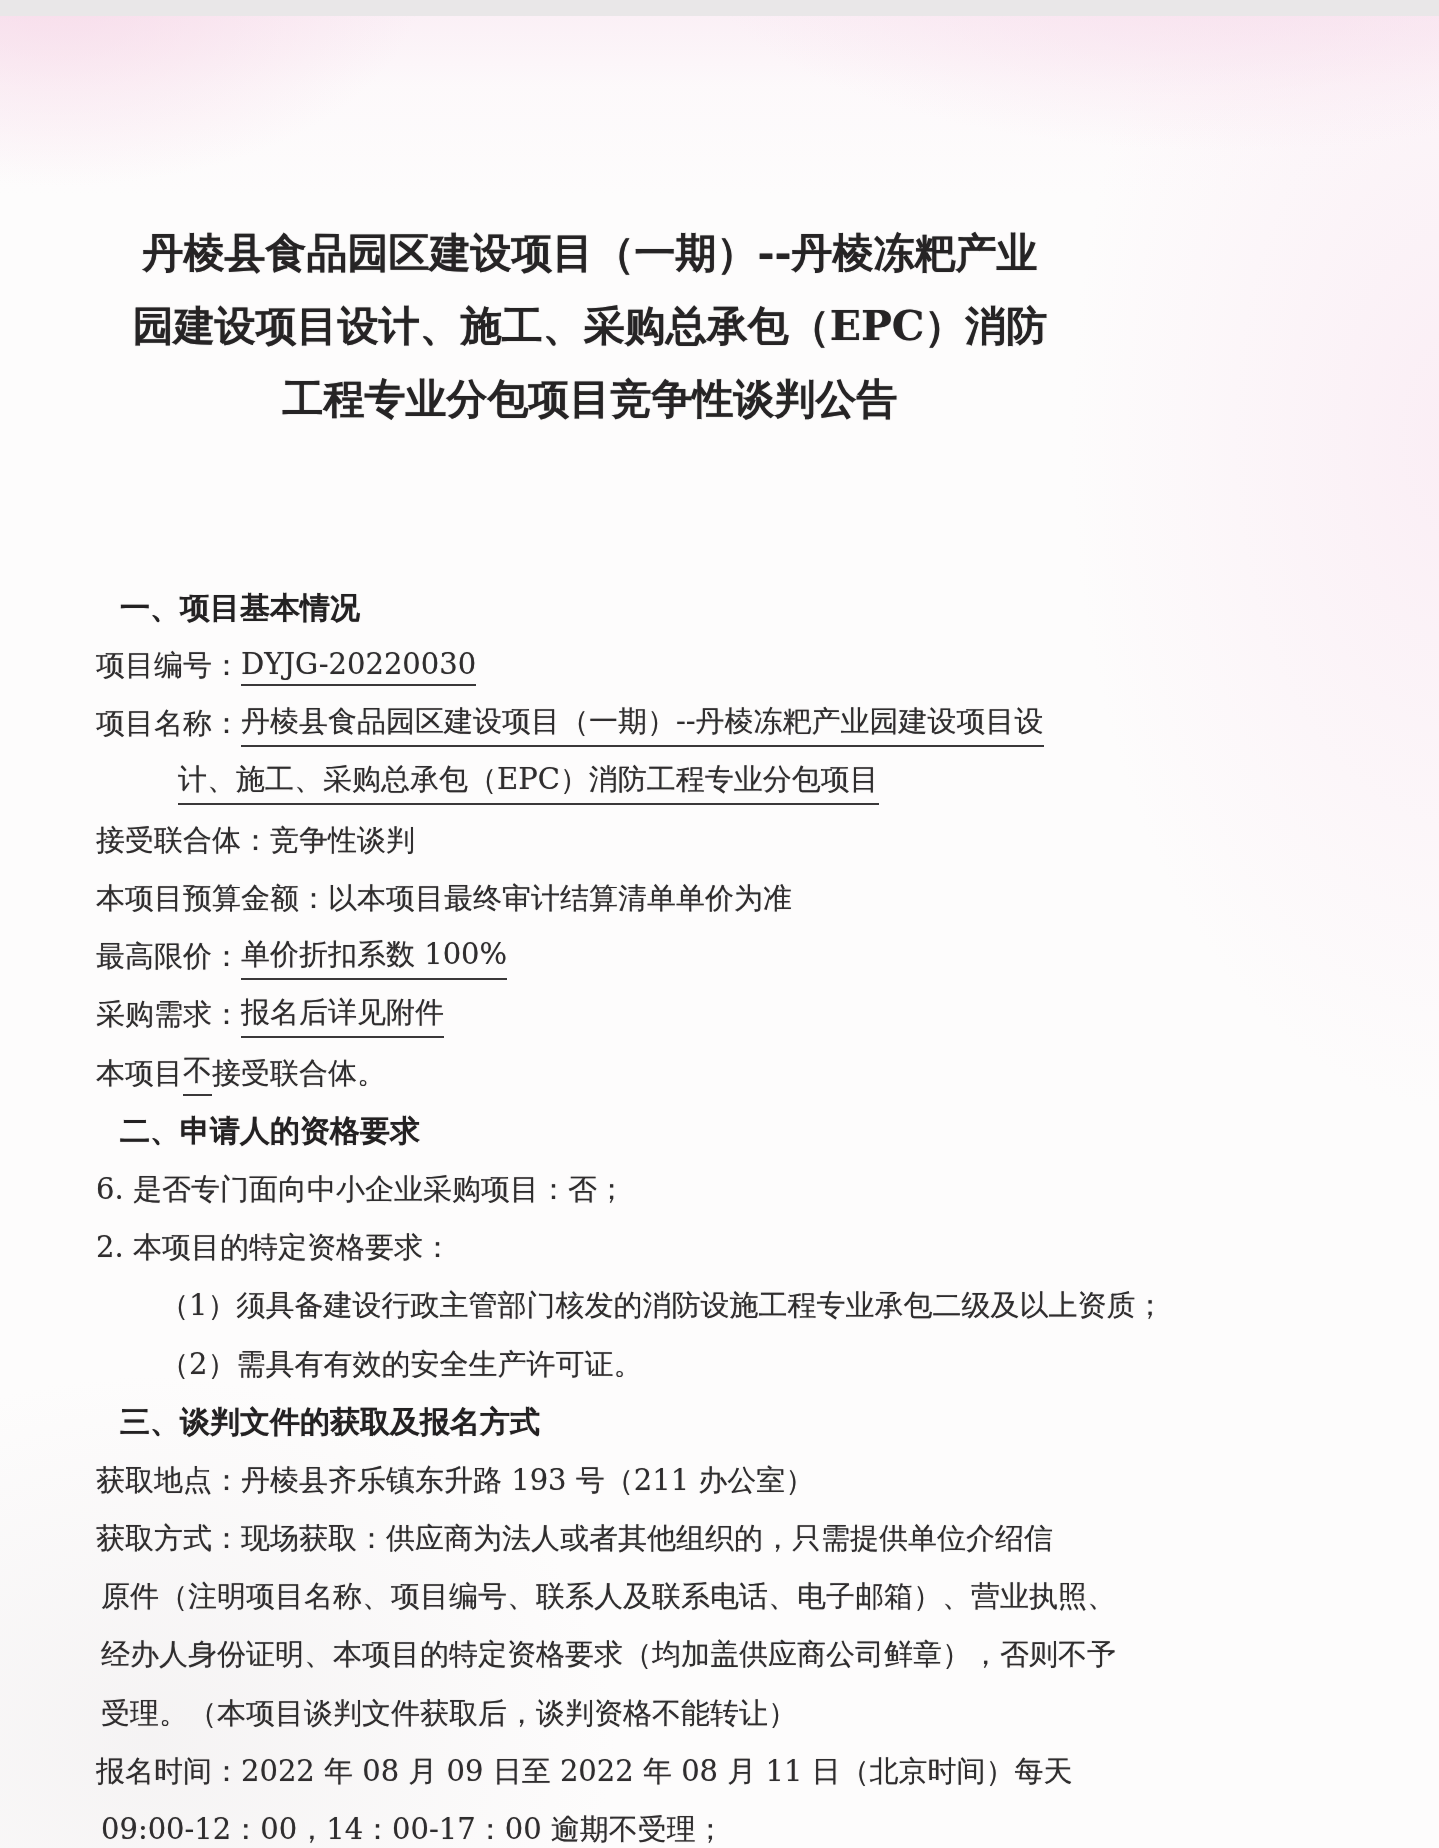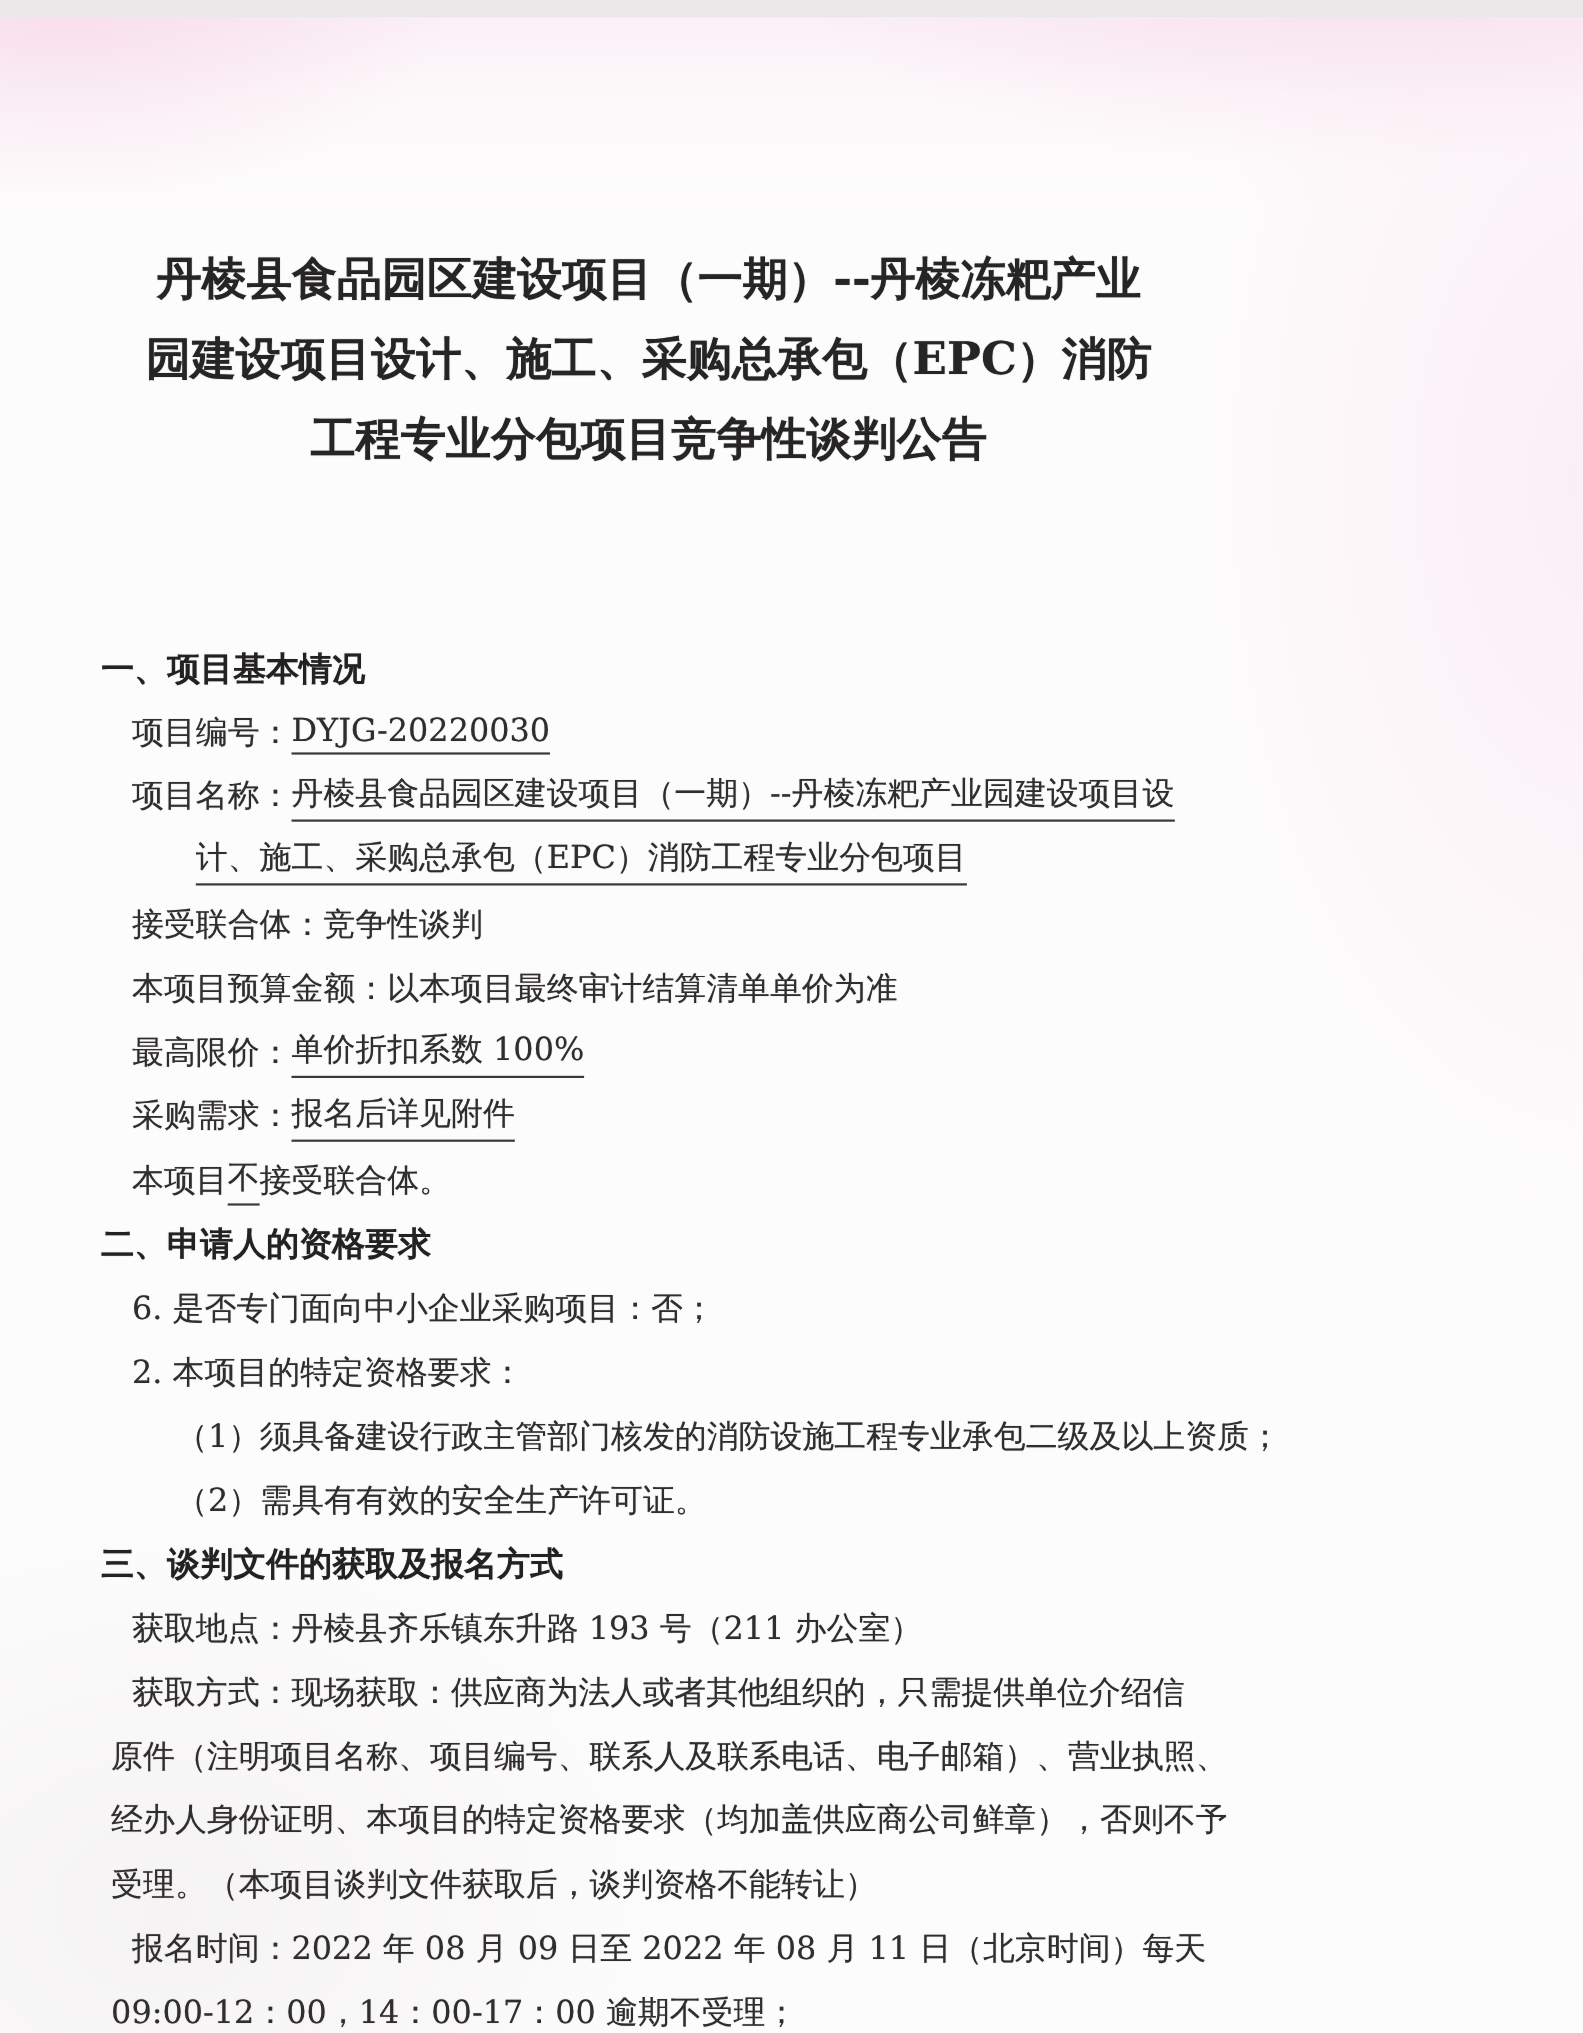--- a/index.html
+++ b/index.html
@@ -33,22 +33,22 @@
     top:563px;left:0;width:1439px;
     font-size:29px;
     text-shadow:0 0 0.8px rgba(47,45,46,0.5);
   }
   .line{
     height:58.2px;
     display:flex;
     align-items:center;
     white-space:pre;
   }
-  .line.heading{padding-left:92px;font-weight:700;font-size:30px;color:#232122;}
-  .line.label{padding-left:120px;}
+  .line.heading{padding-left:120px;font-weight:700;font-size:30px;color:#232122;}
+  .line.label{padding-left:96px;}
   .line.wrap{padding-left:178px;}
   .line.paren{padding-left:160px;}
   .line.hang{padding-left:101px;}
   .u{
     border-bottom:2px solid #3a3839;
     padding-bottom:3px;
   }
 </style>
 </head>
 <body>

